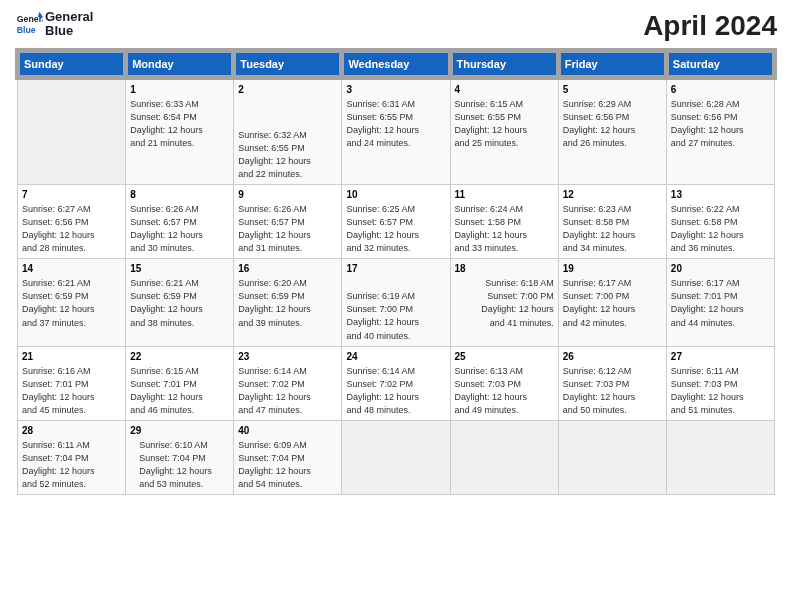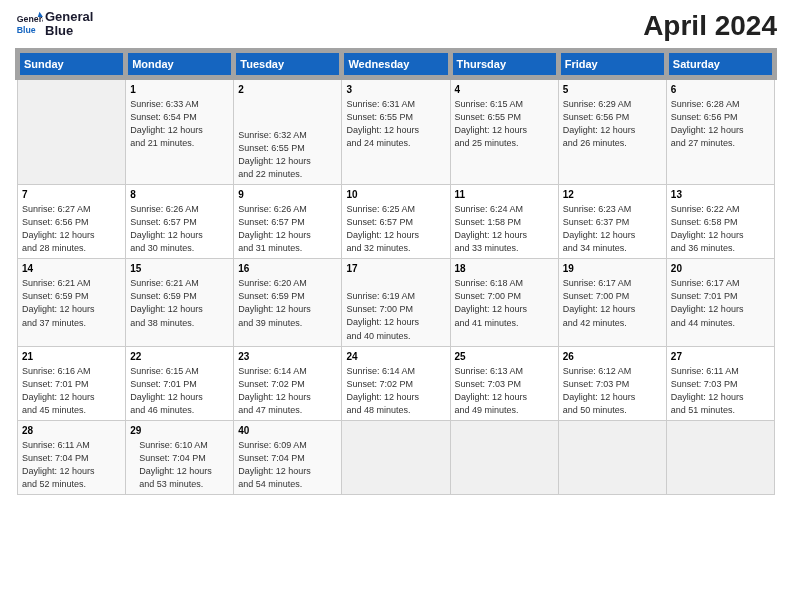--- a/index.html
+++ b/index.html
@@ -200,21 +200,21 @@
           <td>
             <span class="day-num">11</span>
             <div class="day-info" style="white-space: pre-line;">Sunrise: 6:24 AM
 Sunset: 1:58 PM
 Daylight: 12 hours
 and 33 minutes.</div>
           </td>
           <td>
             <span class="day-num">12</span>
             <div class="day-info" style="white-space: pre-line;">Sunrise: 6:23 AM
-Sunset: 6:37 PM
+Sunset: 8:58 PM
 Daylight: 12 hours
 and 34 minutes.</div>
           </td>
           <td>
             <span class="day-num">13</span>
             <div class="day-info" style="white-space: pre-line;">Sunrise: 6:22 AM
 Sunset: 6:58 PM
 Daylight: 12 hours
 and 36 minutes.</div>
           </td>
@@ -243,21 +243,21 @@
           </td>
           <td>
             <span class="day-num">17</span>
             <div class="day-info" style="white-space: pre-line; margin-top: 14px;">Sunrise: 6:19 AM
 Sunset: 7:00 PM
 Daylight: 12 hours
 and 40 minutes.</div>
           </td>
           <td>
             <span class="day-num">18</span>
-            <div class="day-info" style="white-space: pre-line;">Sunrise: 6:18 AM
+            <div class="day-info" style="white-space: pre-line; text-align: right;">Sunrise: 6:18 AM
 Sunset: 7:00 PM
 Daylight: 12 hours
 and 41 minutes.</div>
           </td>
           <td>
             <span class="day-num">19</span>
             <div class="day-info" style="white-space: pre-line;">Sunrise: 6:17 AM
 Sunset: 7:00 PM
 Daylight: 12 hours
 and 42 minutes.</div>

